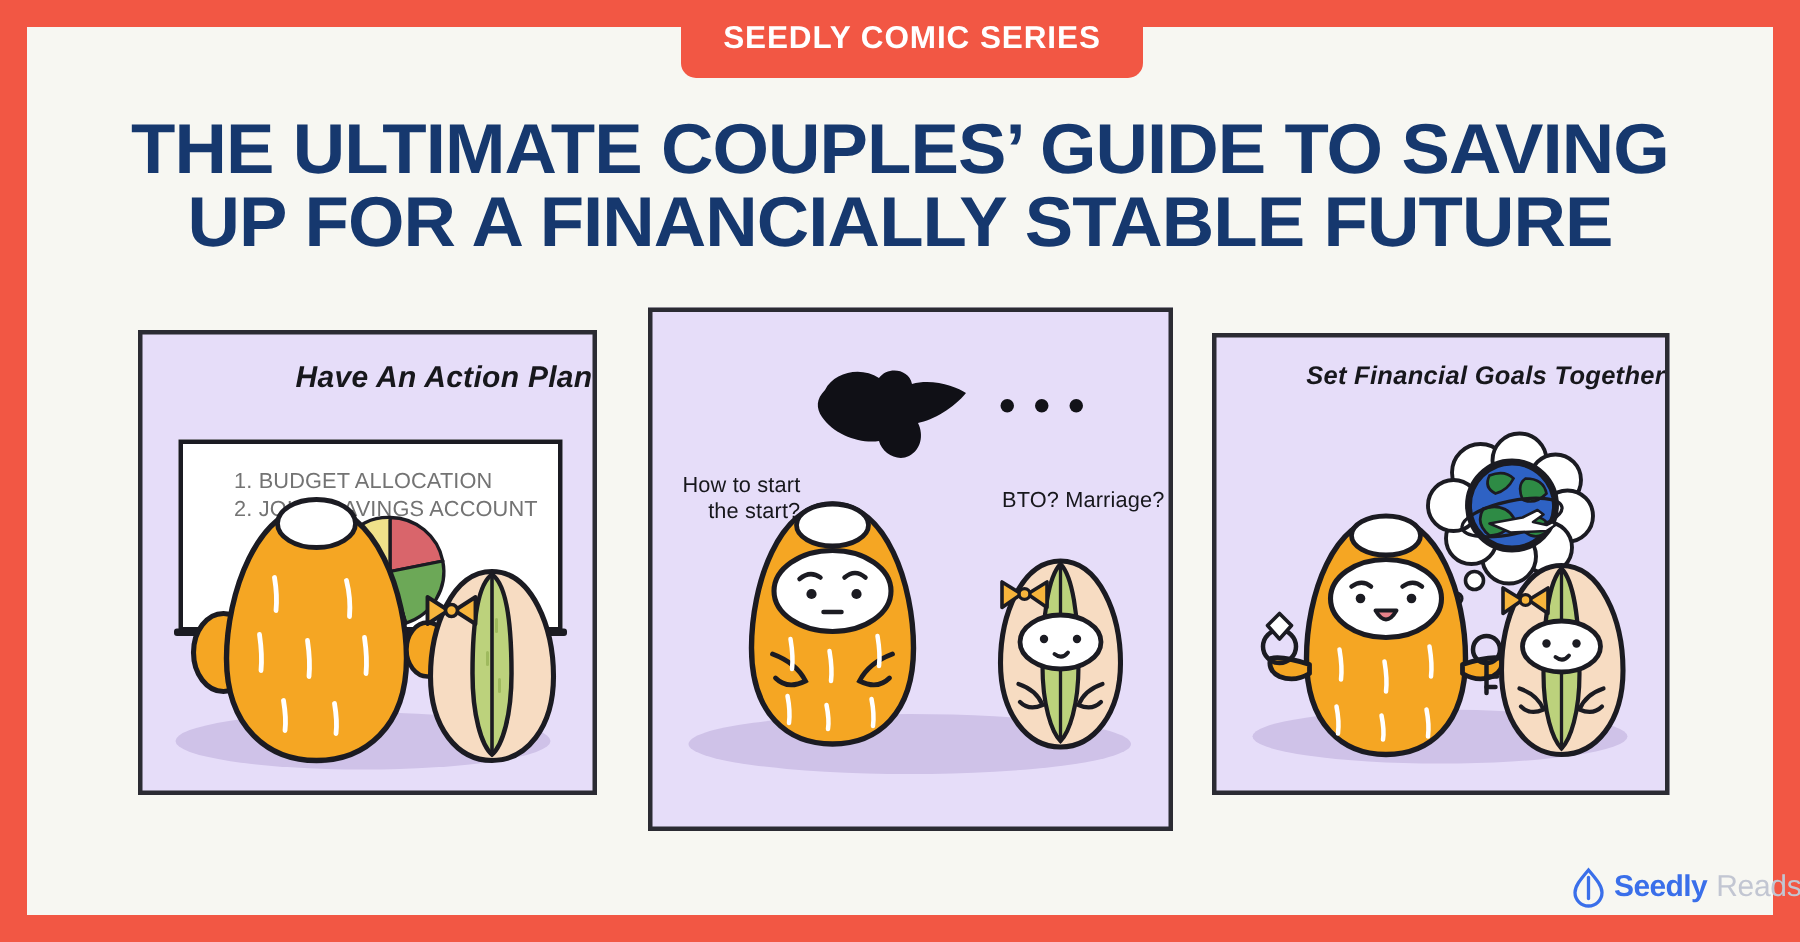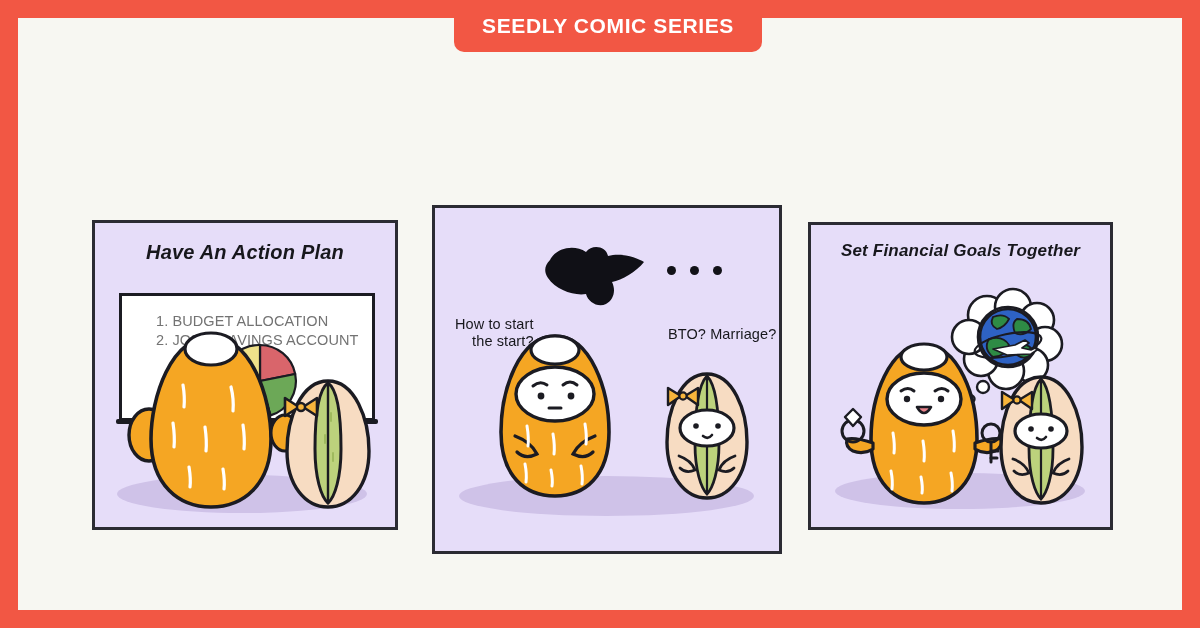--- a/index.html
+++ b/index.html
@@ -63,21 +63,21 @@
     overflow:hidden;
     z-index:4;
   }
   #panel-1 { left:92px;  top:220px; width:306px; height:310px; }
   #panel-2 { left:432px; top:205px; width:350px; height:349px; }
   #panel-3 { left:808px; top:222px; width:305px; height:308px; }
 
   .panel-heading {
     position:absolute;
     left:0; right:0; top:18px;
-    text-align:center;
+    text-align:right;
     font-size:20px;
     font-weight:bold;
     font-style:italic;
     color:#17171C;
     letter-spacing:0.2px;
   }
   #panel-3 .panel-heading { font-size:17px; top:16px; }
 
   
   .whiteboard {
@@ -144,20 +144,24 @@
 </head>
 <body>
 
 <div id="stage">
   <div class="inner-bg"></div>
 
   <div class="badge">
     <span class="badge-label">SEEDLY COMIC SERIES</span>
   </div>
 
+  <div class="title-wrap">
+    <div class="title-line">THE ULTIMATE COUPLES’ GUIDE TO SAVING</div>
+    <div class="title-line">UP FOR A FINANCIALLY STABLE FUTURE</div>
+  </div>
 
   <div class="panel" id="panel-1">
     <div class="panel-heading">Have An Action Plan</div>
 
     <div class="whiteboard">
       <div class="wb-list">
         <div>1. BUDGET ALLOCATION</div>
         <div>2. JOINT SAVINGS ACCOUNT</div>
       </div>
     </div>
@@ -357,13 +361,21 @@
         <path d="M30 33 l13 -8 l0 17 Z" fill="#F7B53C" stroke="#1B1B22" stroke-width="2.4" stroke-linejoin="round"></path>
         <circle cx="28" cy="33" r="3.6" fill="#F7B53C" stroke="#1B1B22" stroke-width="2.2"></circle>
       </g>
       <g fill="none" stroke="#1B1B22" stroke-width="2.8" stroke-linecap="round">
         <path d="M24 92 q12 4 16 14 q-9 4 -15 -2"></path>
         <path d="M80 92 q-12 4 -16 14 q9 4 15 -2"></path>
       </g>
     </svg>
   </div>
 
+  <div class="logo">
+    <svg width="22" height="24" viewBox="0 0 22 24">
+      <path d="M11 1 C17 8 20 12 20 16 A9 9 0 0 1 2 16 C2 12 5 8 11 1 Z" fill="none" stroke="#3A6FEA" stroke-width="2.2"></path>
+      <path d="M11 6 C11 6 11 14 11 20" stroke="#3A6FEA" stroke-width="2.2" stroke-linecap="round" fill="none"></path>
+    </svg>
+    <span class="logo-text-a">Seedly</span>
+    <span class="logo-text-b">Reads</span>
+  </div>
 </div>
 
 </body></html>

